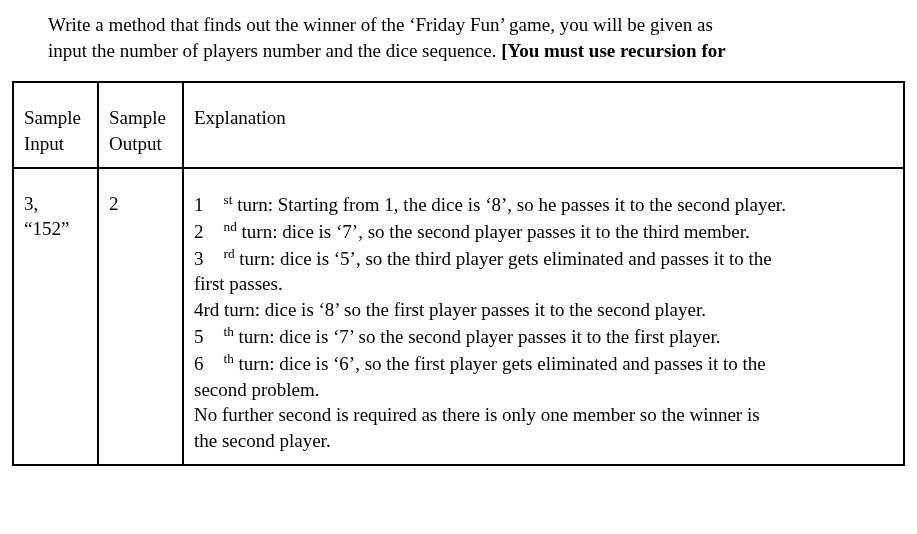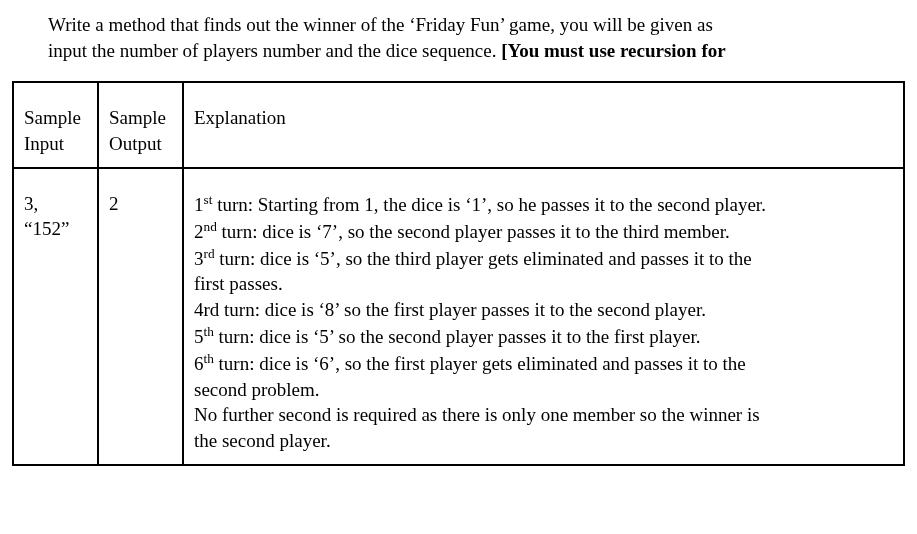--- a/index.html
+++ b/index.html
@@ -34,20 +34,21 @@
       padding: 22px 8px 10px 10px;
       font-size: 19px;
       line-height: 1.35;
     }
     col.col-input { width: 85px; }
     col.col-output { width: 85px; }
     col.col-expl { width: auto; }
     .sup {
       vertical-align: super;
       font-size: 0.7em;
+      margin-left: 20px;
     }
     .nowrap { white-space: nowrap; }
   </style>
 </head>
 <body>
 
 <div class="problem-statement">
   <span>Write a method that finds out the winner of the ‘Friday Fun’ game, you will be given as</span><br>
   <span>input the number of players number and the dice sequence. </span><span class="bold">[You must use recursion for</span><br>
 </div>
@@ -75,26 +76,26 @@
     </tr>
     <tr>
       <td>
         <span>3,</span><br>
         <span>“152”</span>
       </td>
       <td>
         <span>2</span>
       </td>
       <td>
-        <span class="nowrap"><span>1</span><span class="sup">st</span><span> turn: Starting from 1, the dice is ‘1’, so he passes it to the second player.</span></span><br>
+        <span class="nowrap"><span>1</span><span class="sup">st</span><span> turn: Starting from 1, the dice is ‘8’, so he passes it to the second player.</span></span><br>
         <span>2</span><span class="sup">nd</span><span> turn:  dice is ‘7’, so the second player passes it to the third member.</span><br>
         <span>3</span><span class="sup">rd</span><span> turn: dice is ‘5’, so the third player gets eliminated and passes it to the</span><br>
         <span>first passes.</span><br>
         <span>4rd turn: dice is ‘8’ so the first player passes it to the second player.</span><br>
-        <span>5</span><span class="sup">th</span><span> turn: dice is ‘5’ so the second player passes it to the first player.</span><br>
+        <span>5</span><span class="sup">th</span><span> turn: dice is ‘7’ so the second player passes it to the first player.</span><br>
         <span>6</span><span class="sup">th</span><span> turn: dice is ‘6’, so the first player gets eliminated and passes it to the</span><br>
         <span>second problem.</span><br>
         <span>No further second is required as there is only one member so the winner is</span><br>
         <span>the second player.</span>
       </td>
     </tr>
   </tbody>
     </table>
 </div>
 

